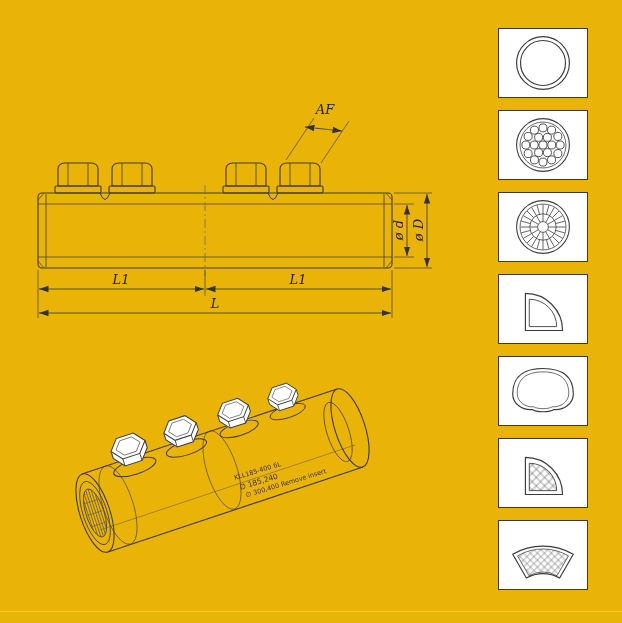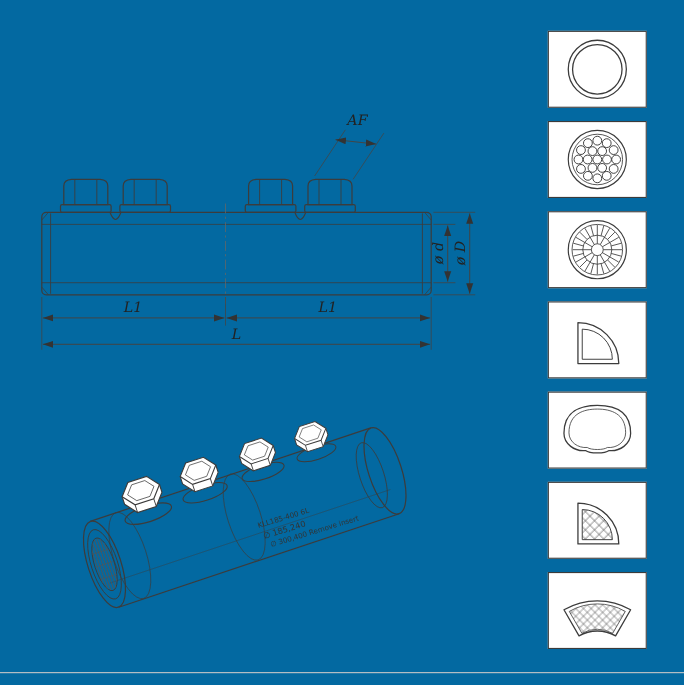--- a/index.html
+++ b/index.html
@@ -1,17 +1,17 @@
 <!DOCTYPE html>
 <html><head>
 <meta charset="utf-8">
 <style>
   html,body{margin:0;padding:0;background:#fff;}
   body{width:622px;height:623px;overflow:hidden;font-family:"DejaVu Serif",serif;}
-  .stage{position:relative;width:622px;height:623px;background:#0369a1;}
+  .stage{position:relative;width:622px;height:623px;background:#eab308;}
   .side-view{position:absolute;left:0;top:0;}
   .iso-view{position:absolute;left:30px;top:358px;}
   svg text.dim{font-family:"DejaVu Serif",serif;font-style:italic;fill:#222;font-size:13px;}
   svg text.marking{font-family:"DejaVu Sans",sans-serif;font-style:normal;fill:#333;}
   .cs-col{position:absolute;left:498px;top:28px;display:flex;flex-direction:column;gap:12px;}
   .cs-box{width:90px;height:70px;border:1.3px solid #3b3b3b;box-sizing:border-box;
           display:flex;align-items:center;justify-content:center;background:#fff;}
   .bottom-divider{position:absolute;left:0;top:611px;width:622px;height:1px;background:#c7c7c7;}
 </style>
 </head>

